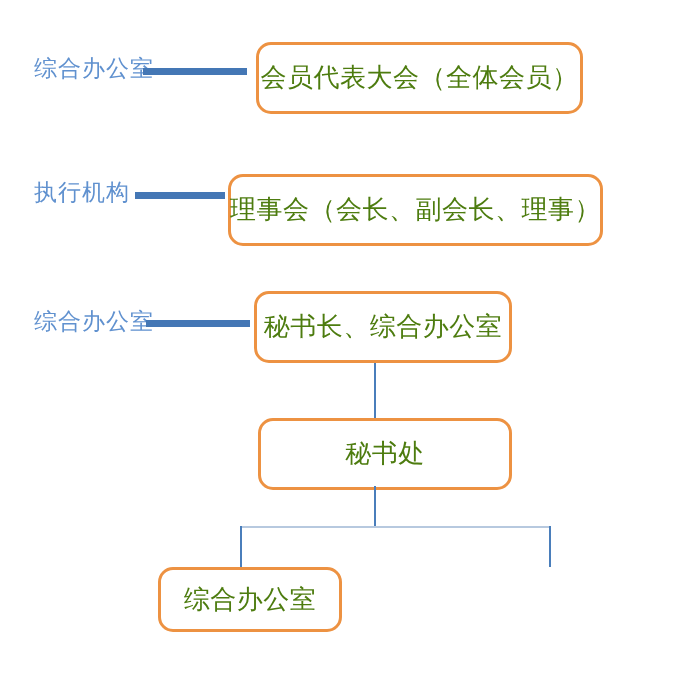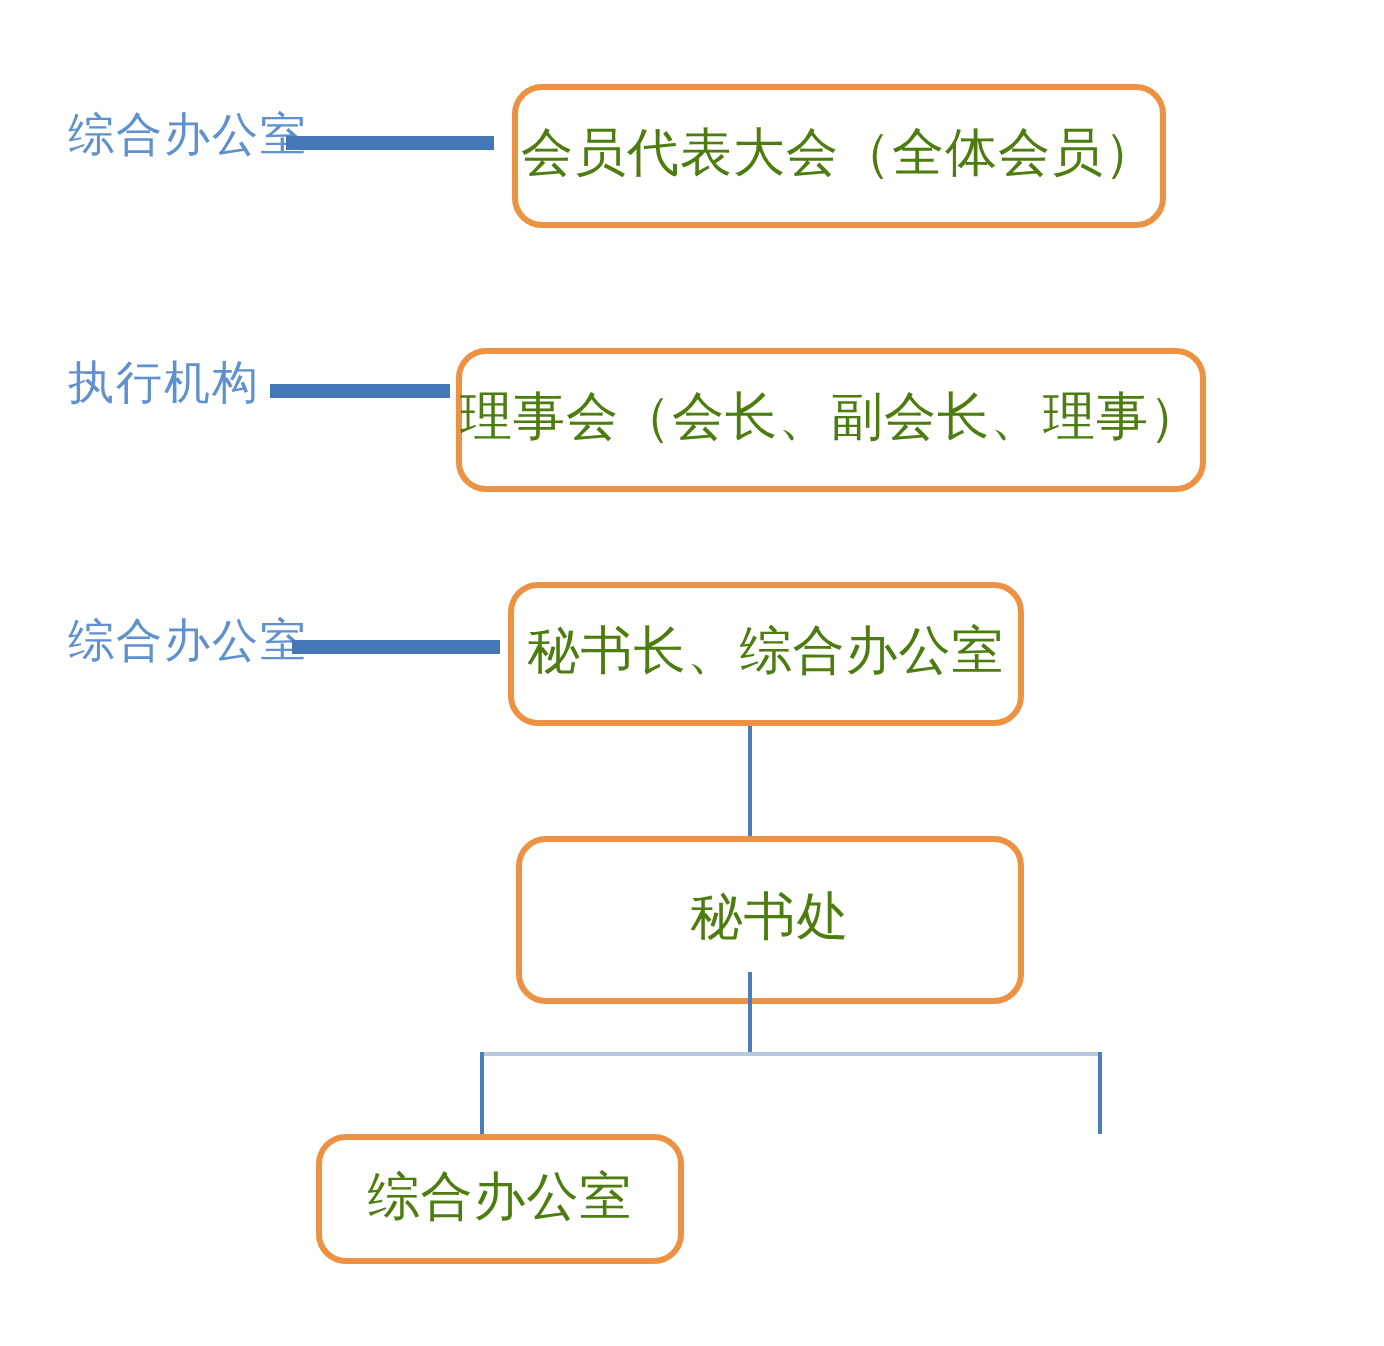--- a/index.html
+++ b/index.html
@@ -65,21 +65,21 @@
   <div class="side-label" style="left:34px; top:181px;text-align:right;">执行机构</div>
   <div class="tick-line" style="left:135px; top:192px; width:90px;"></div>
   <div class="node" style="left:228px; top:174px; width:375px; height:72px;">理事会（会长、副会长、理事）</div>
 
   <div class="side-label" style="left:34px; top:310px;">综合办公室</div>
   <div class="tick-line" style="left:146px; top:320px; width:104px;"></div>
   <div class="node" style="left:254px; top:291px; width:258px; height:72px;">秘书长、综合办公室</div>
 
   <div class="conn conn-v" style="left:374px; top:363px; height:57px;"></div>
 
-  <div class="node" style="left:258px; top:418px; width:254px; height:84px;">秘书处</div>
+  <div class="node" style="left:258px; top:418px; width:254px; height:72px;">秘书处</div>
 
   <div class="conn conn-v" style="left:374px; top:486px; height:41px;"></div>
   <div class="conn conn-h conn-soft" style="left:240px; top:526px; width:310px;"></div>
   <div class="conn conn-v" style="left:240px; top:526px; height:41px;"></div>
   <div class="conn conn-v" style="left:549px; top:526px; height:41px;"></div>
 
   <div class="node" style="left:158px; top:567px; width:184px; height:65px;">综合办公室</div>
 
 </div>
 

